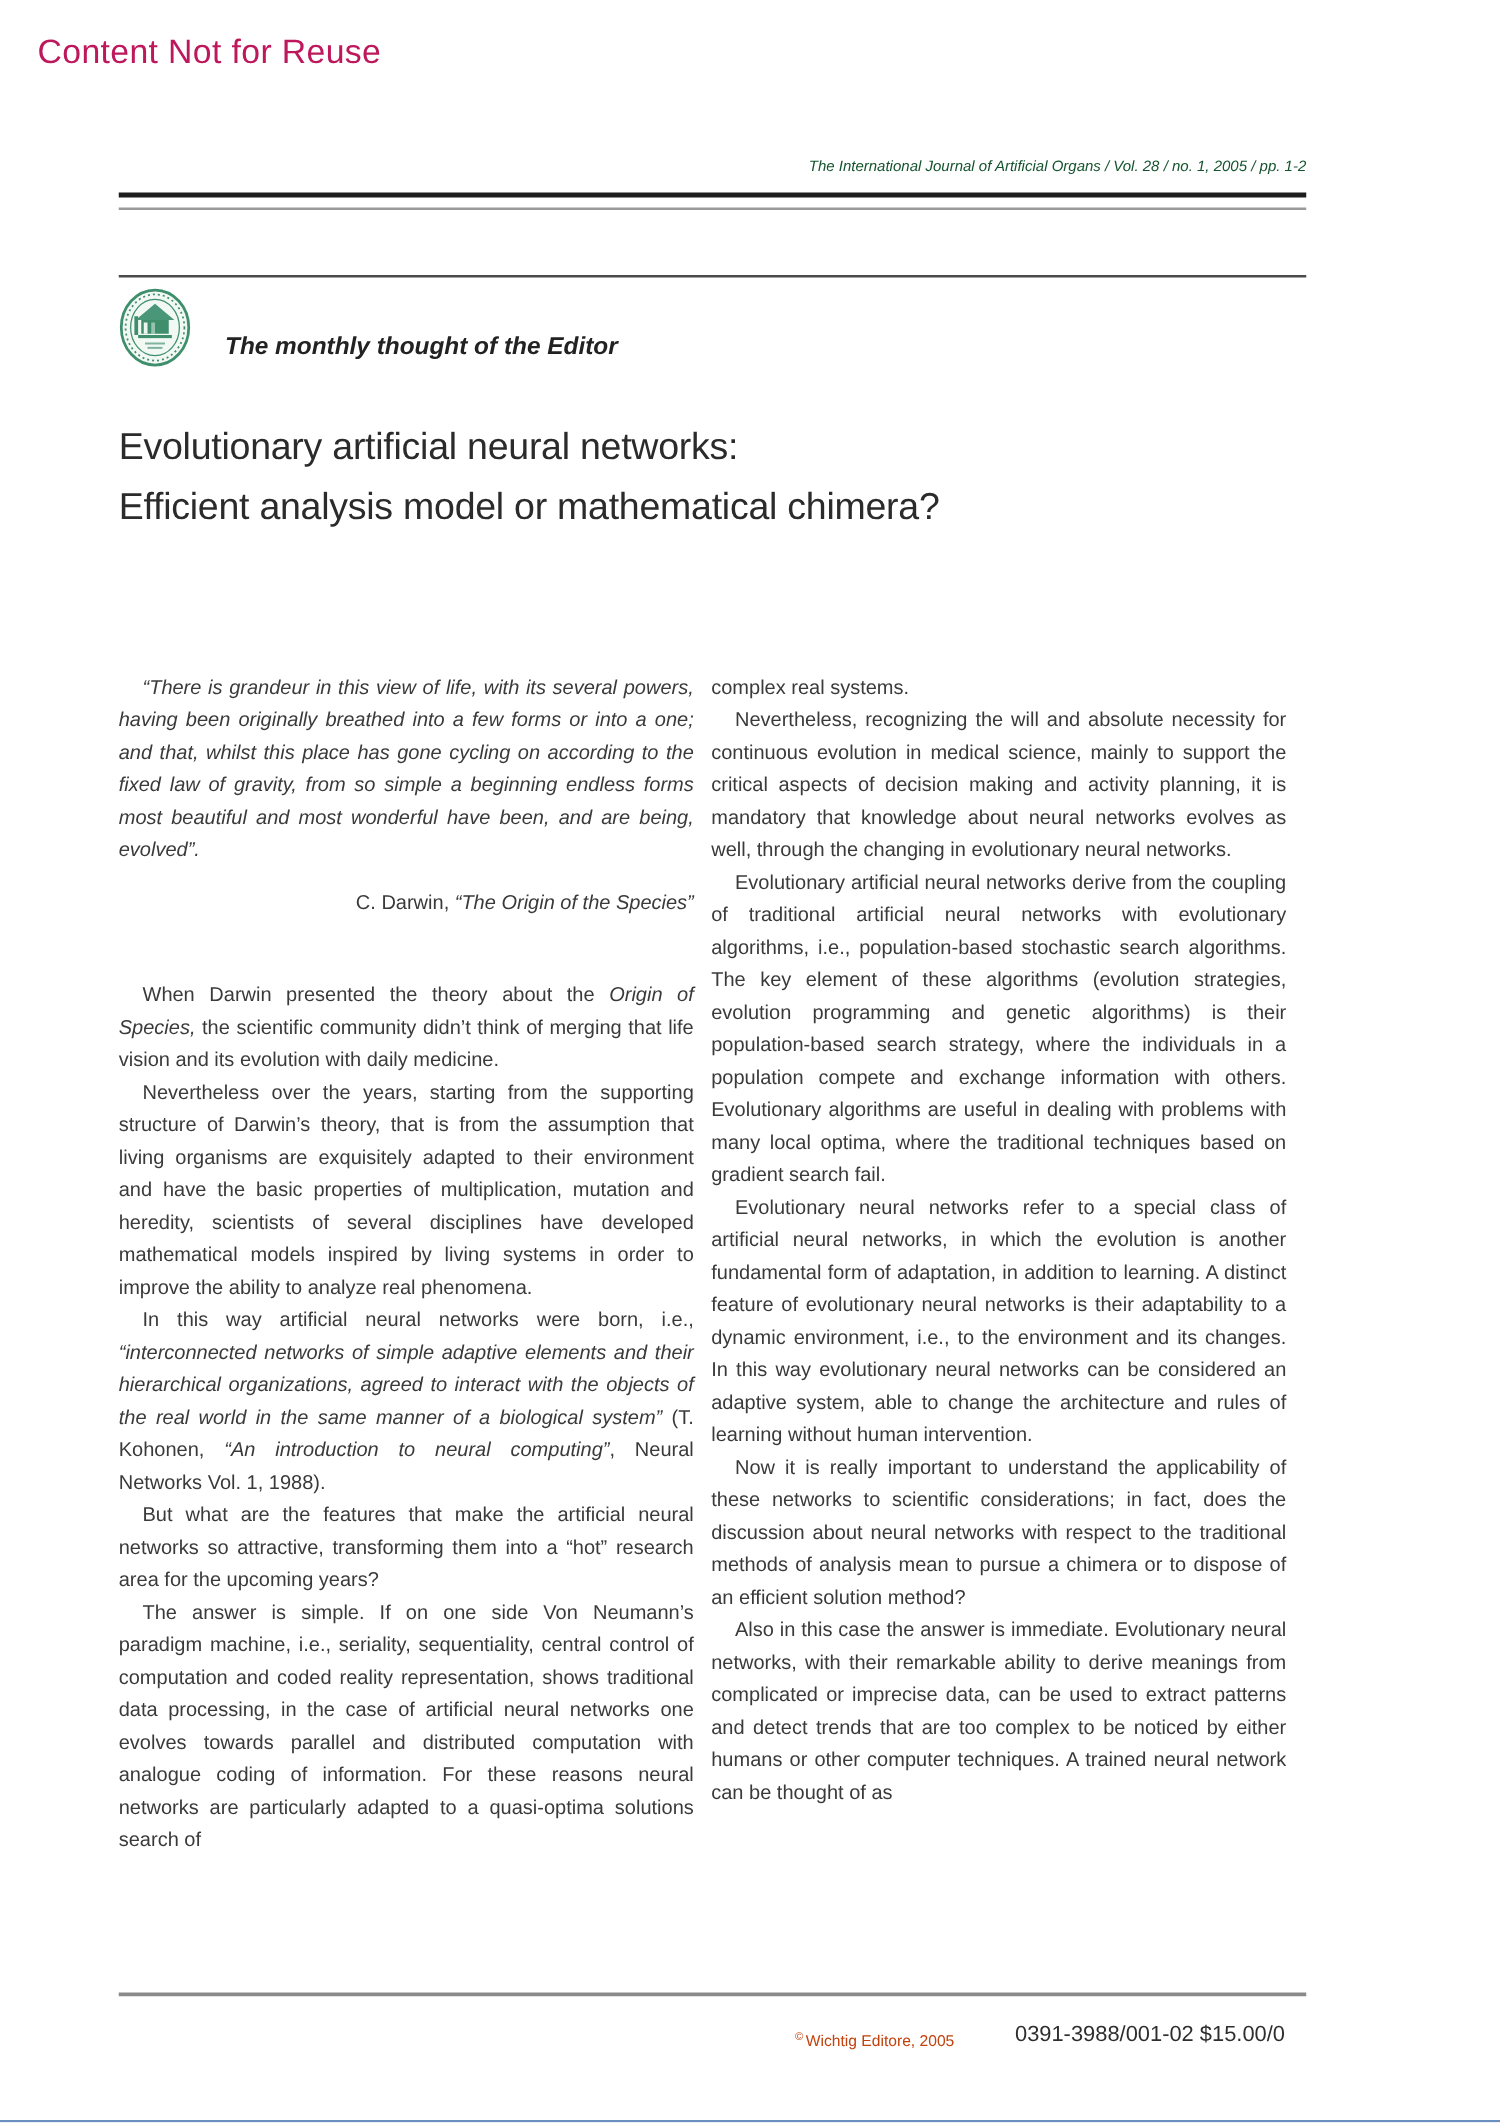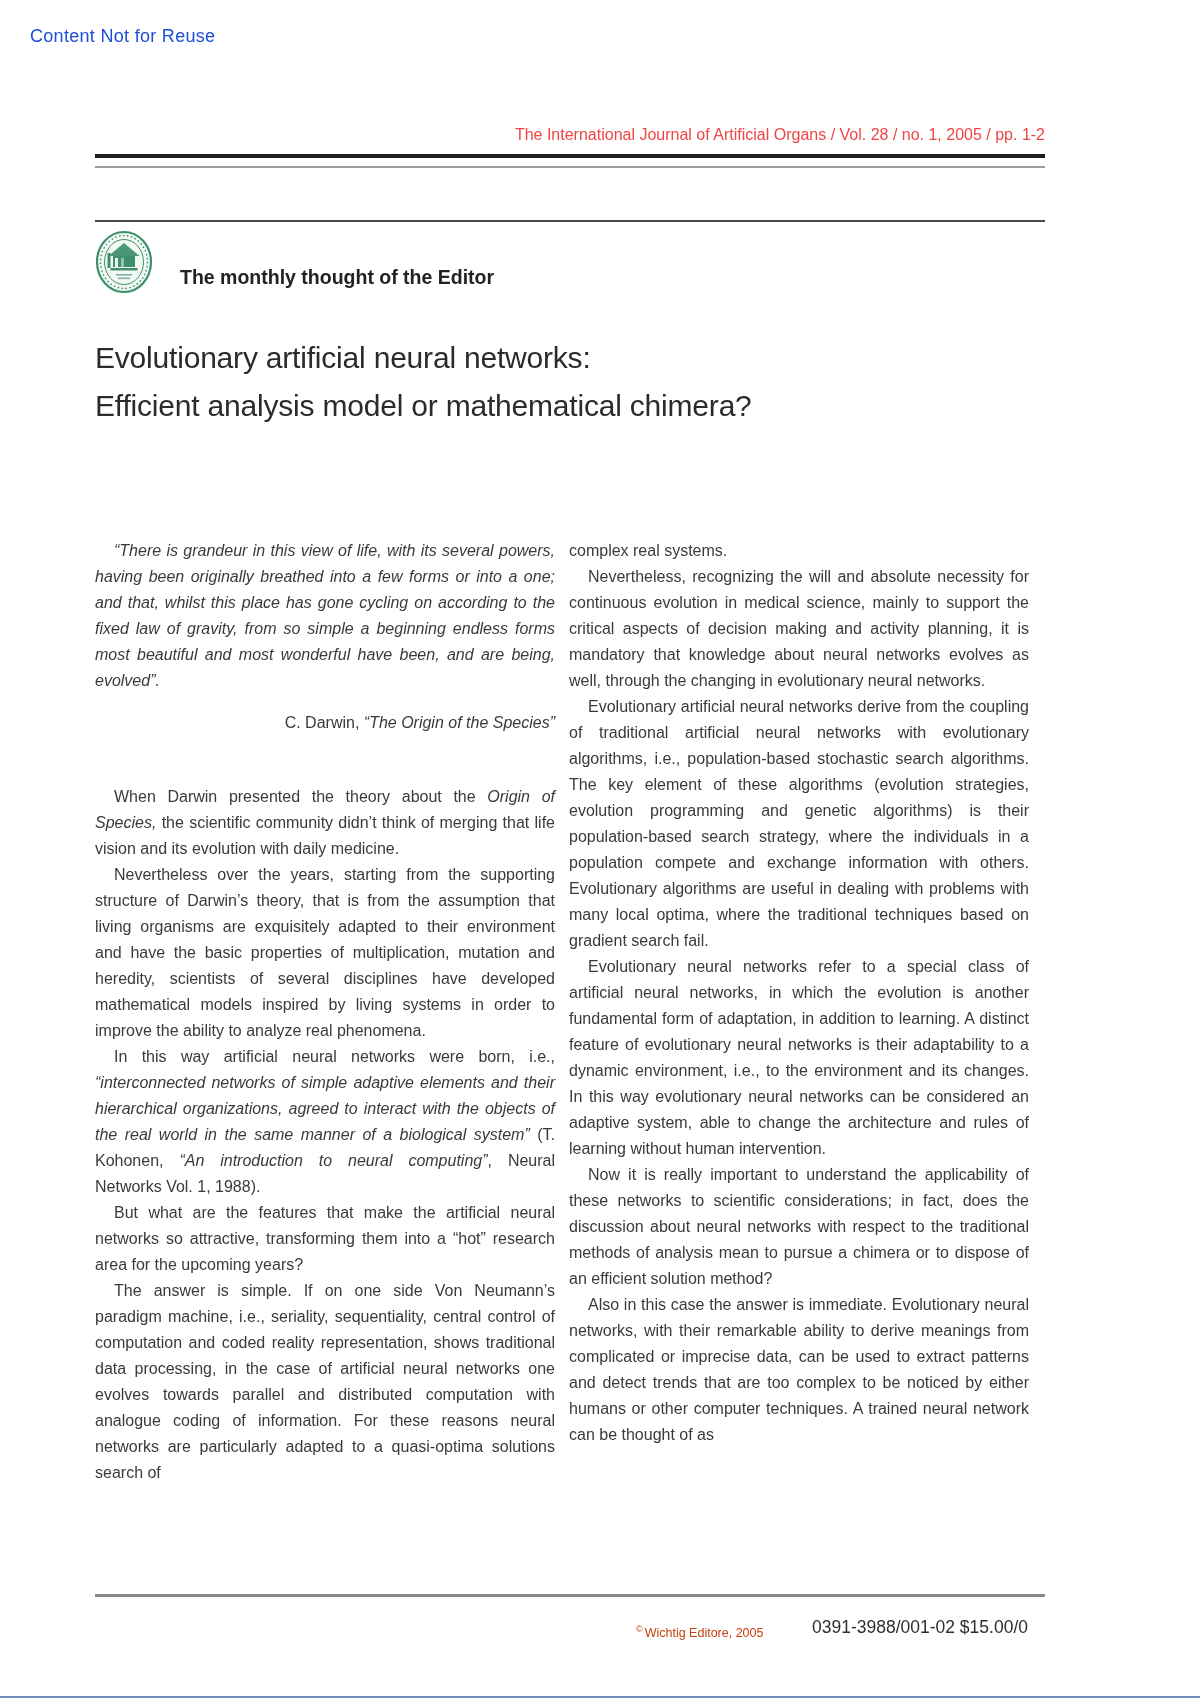--- a/index.html
+++ b/index.html
@@ -8,48 +8,50 @@
     width: 1200px;
     height: 1698px;
     background: #ffffff;
     font-family: "Liberation Sans", "DejaVu Sans", sans-serif;
     overflow: hidden;
   }
   .watermark {
     position: absolute;
     top: 26px;
     left: 30px;
-    font-size: 18px;
-    color: #1d4ed8;
+    font-size: 27px;
+    color: #be185d;
     letter-spacing: 0.3px;
   }
   .journal-line {
     position: absolute;
     top: 126px;
     right: 155px;
-    font-size: 16px;
-    color: #ef4444;
+    font-size: 12px;
+    color: #14532d;
+    font-style: italic;
   }
   .rule { position: absolute; left: 95px; width: 950px; }
   .rule-thick  { top: 154px; height: 4px; background: #1d1d1d; }
   .rule-thin1  { top: 166px; height: 2px; background: #9a9a9a; }
   .rule-thin2  { top: 220px; height: 2px; background: #4a4a4a; }
   .seal {
     position: absolute;
     top: 230px;
     left: 95px;
     width: 58px;
     height: 64px;
   }
   .editor-label {
     position: absolute;
     top: 266px;
     left: 180px;
     font-size: 19.5px;
     font-weight: bold;
+    font-style: italic;
     color: #222222;
   }
   .page-title {
     position: absolute;
     top: 334px;
     left: 95px;
     width: 950px;
     font-size: 30px;
     line-height: 48px;
     font-weight: 400;

